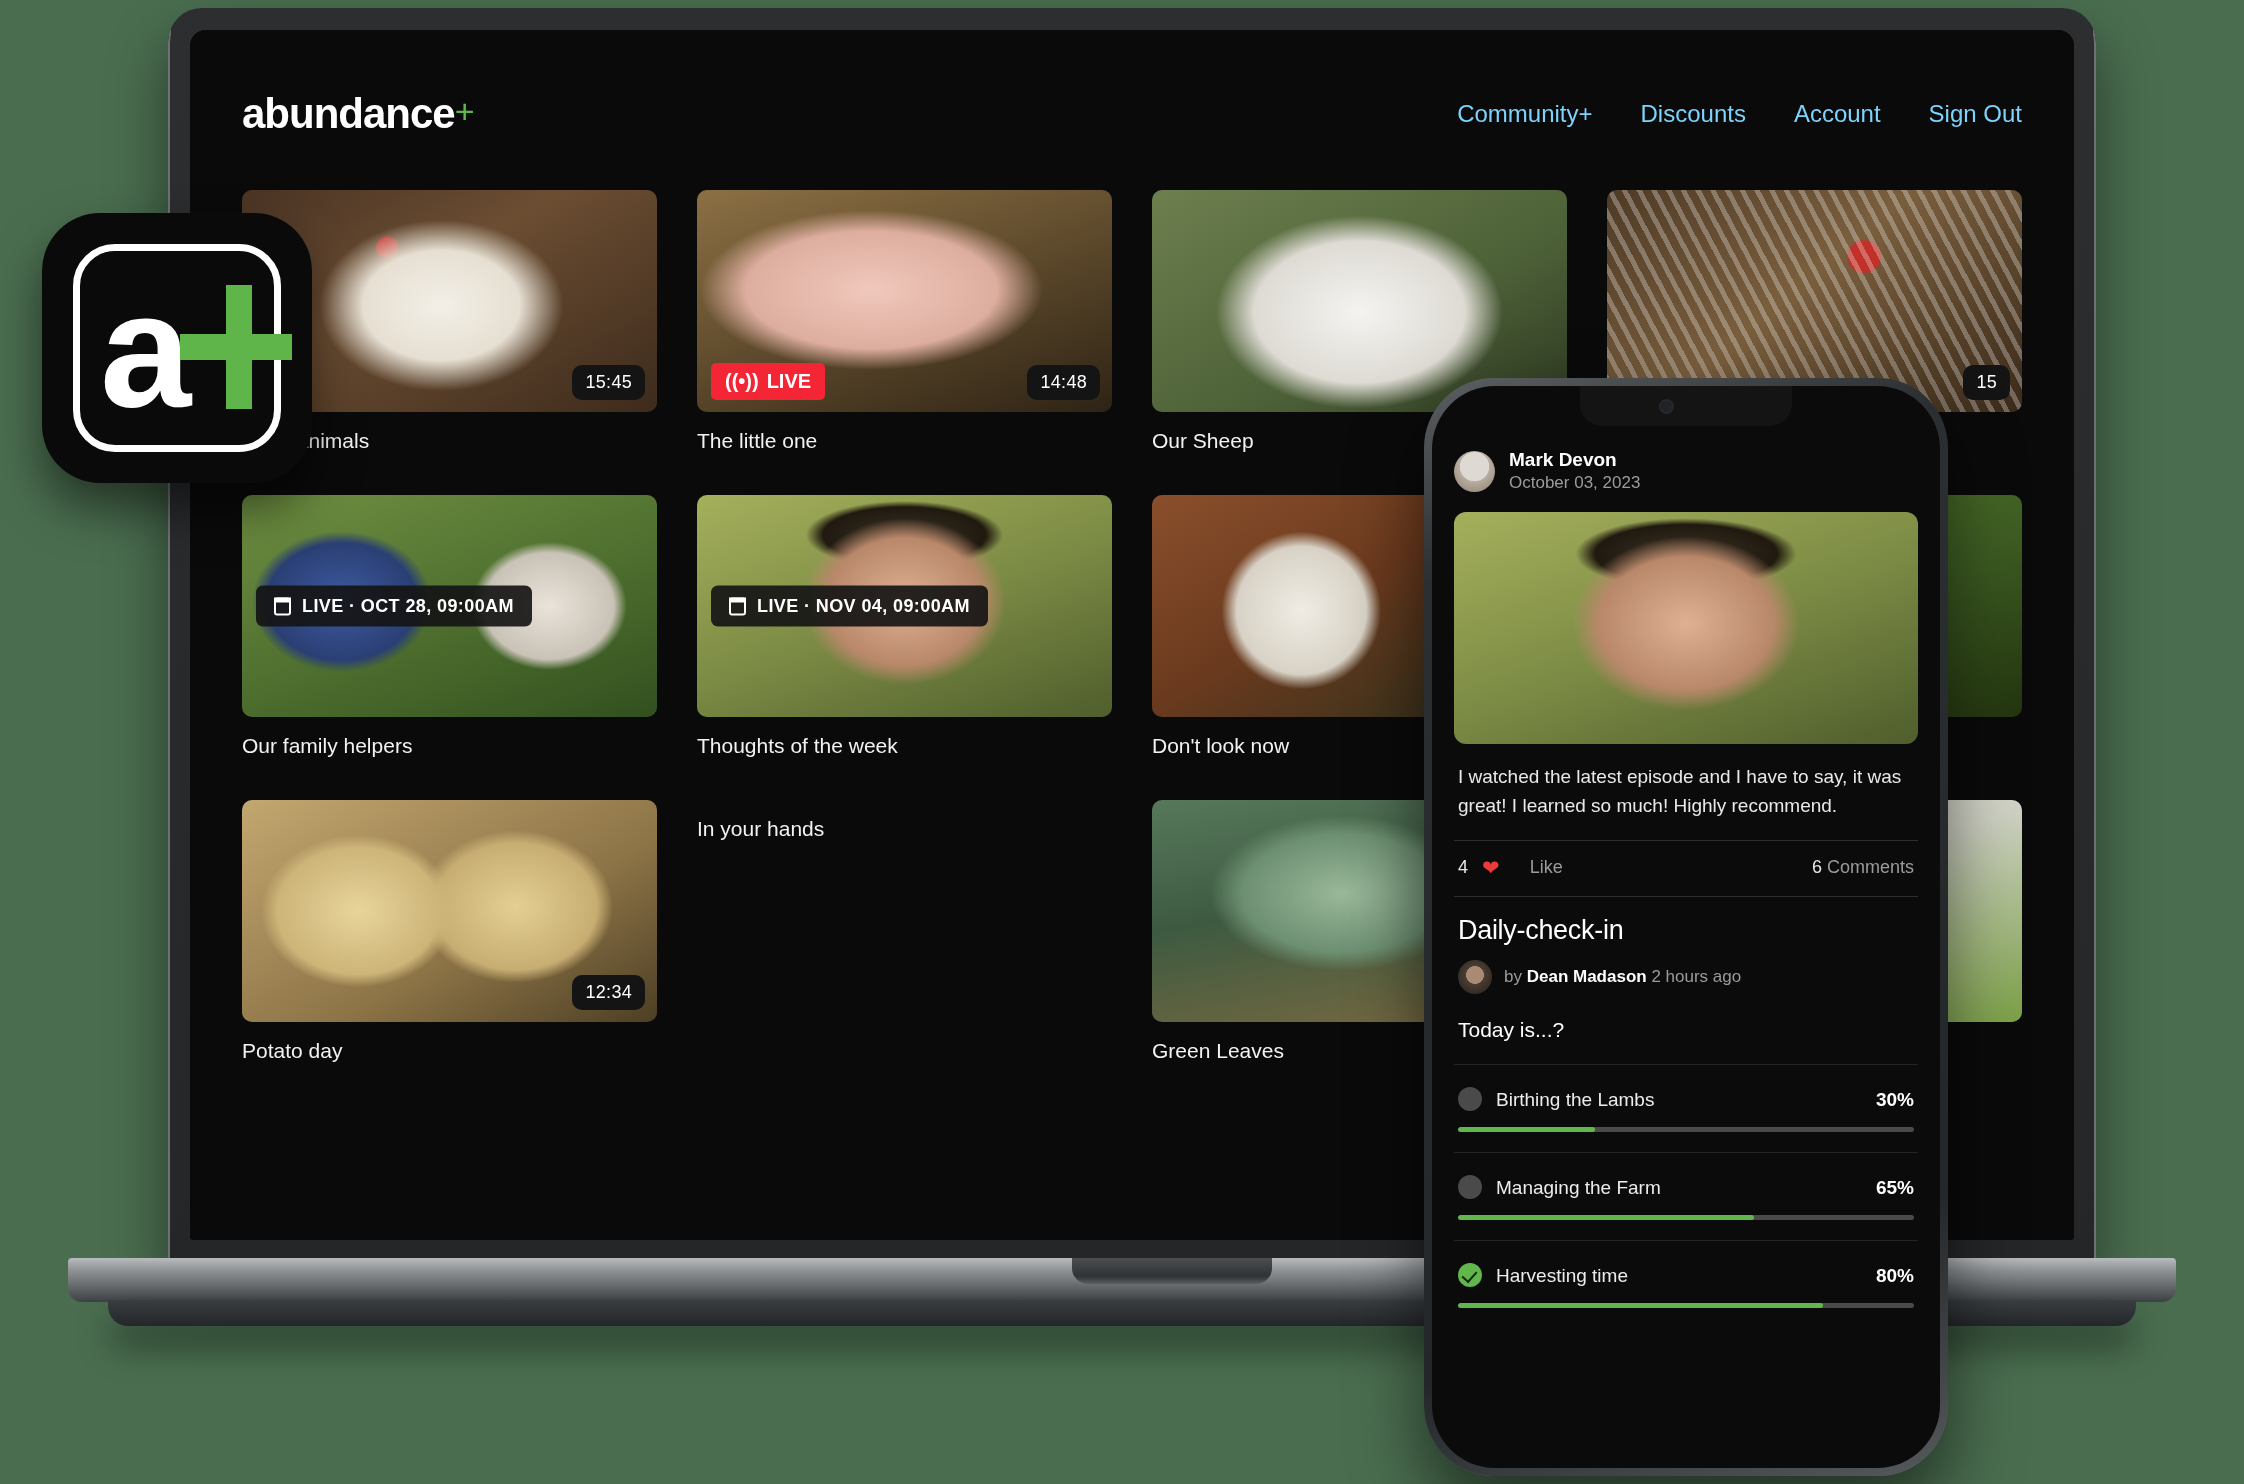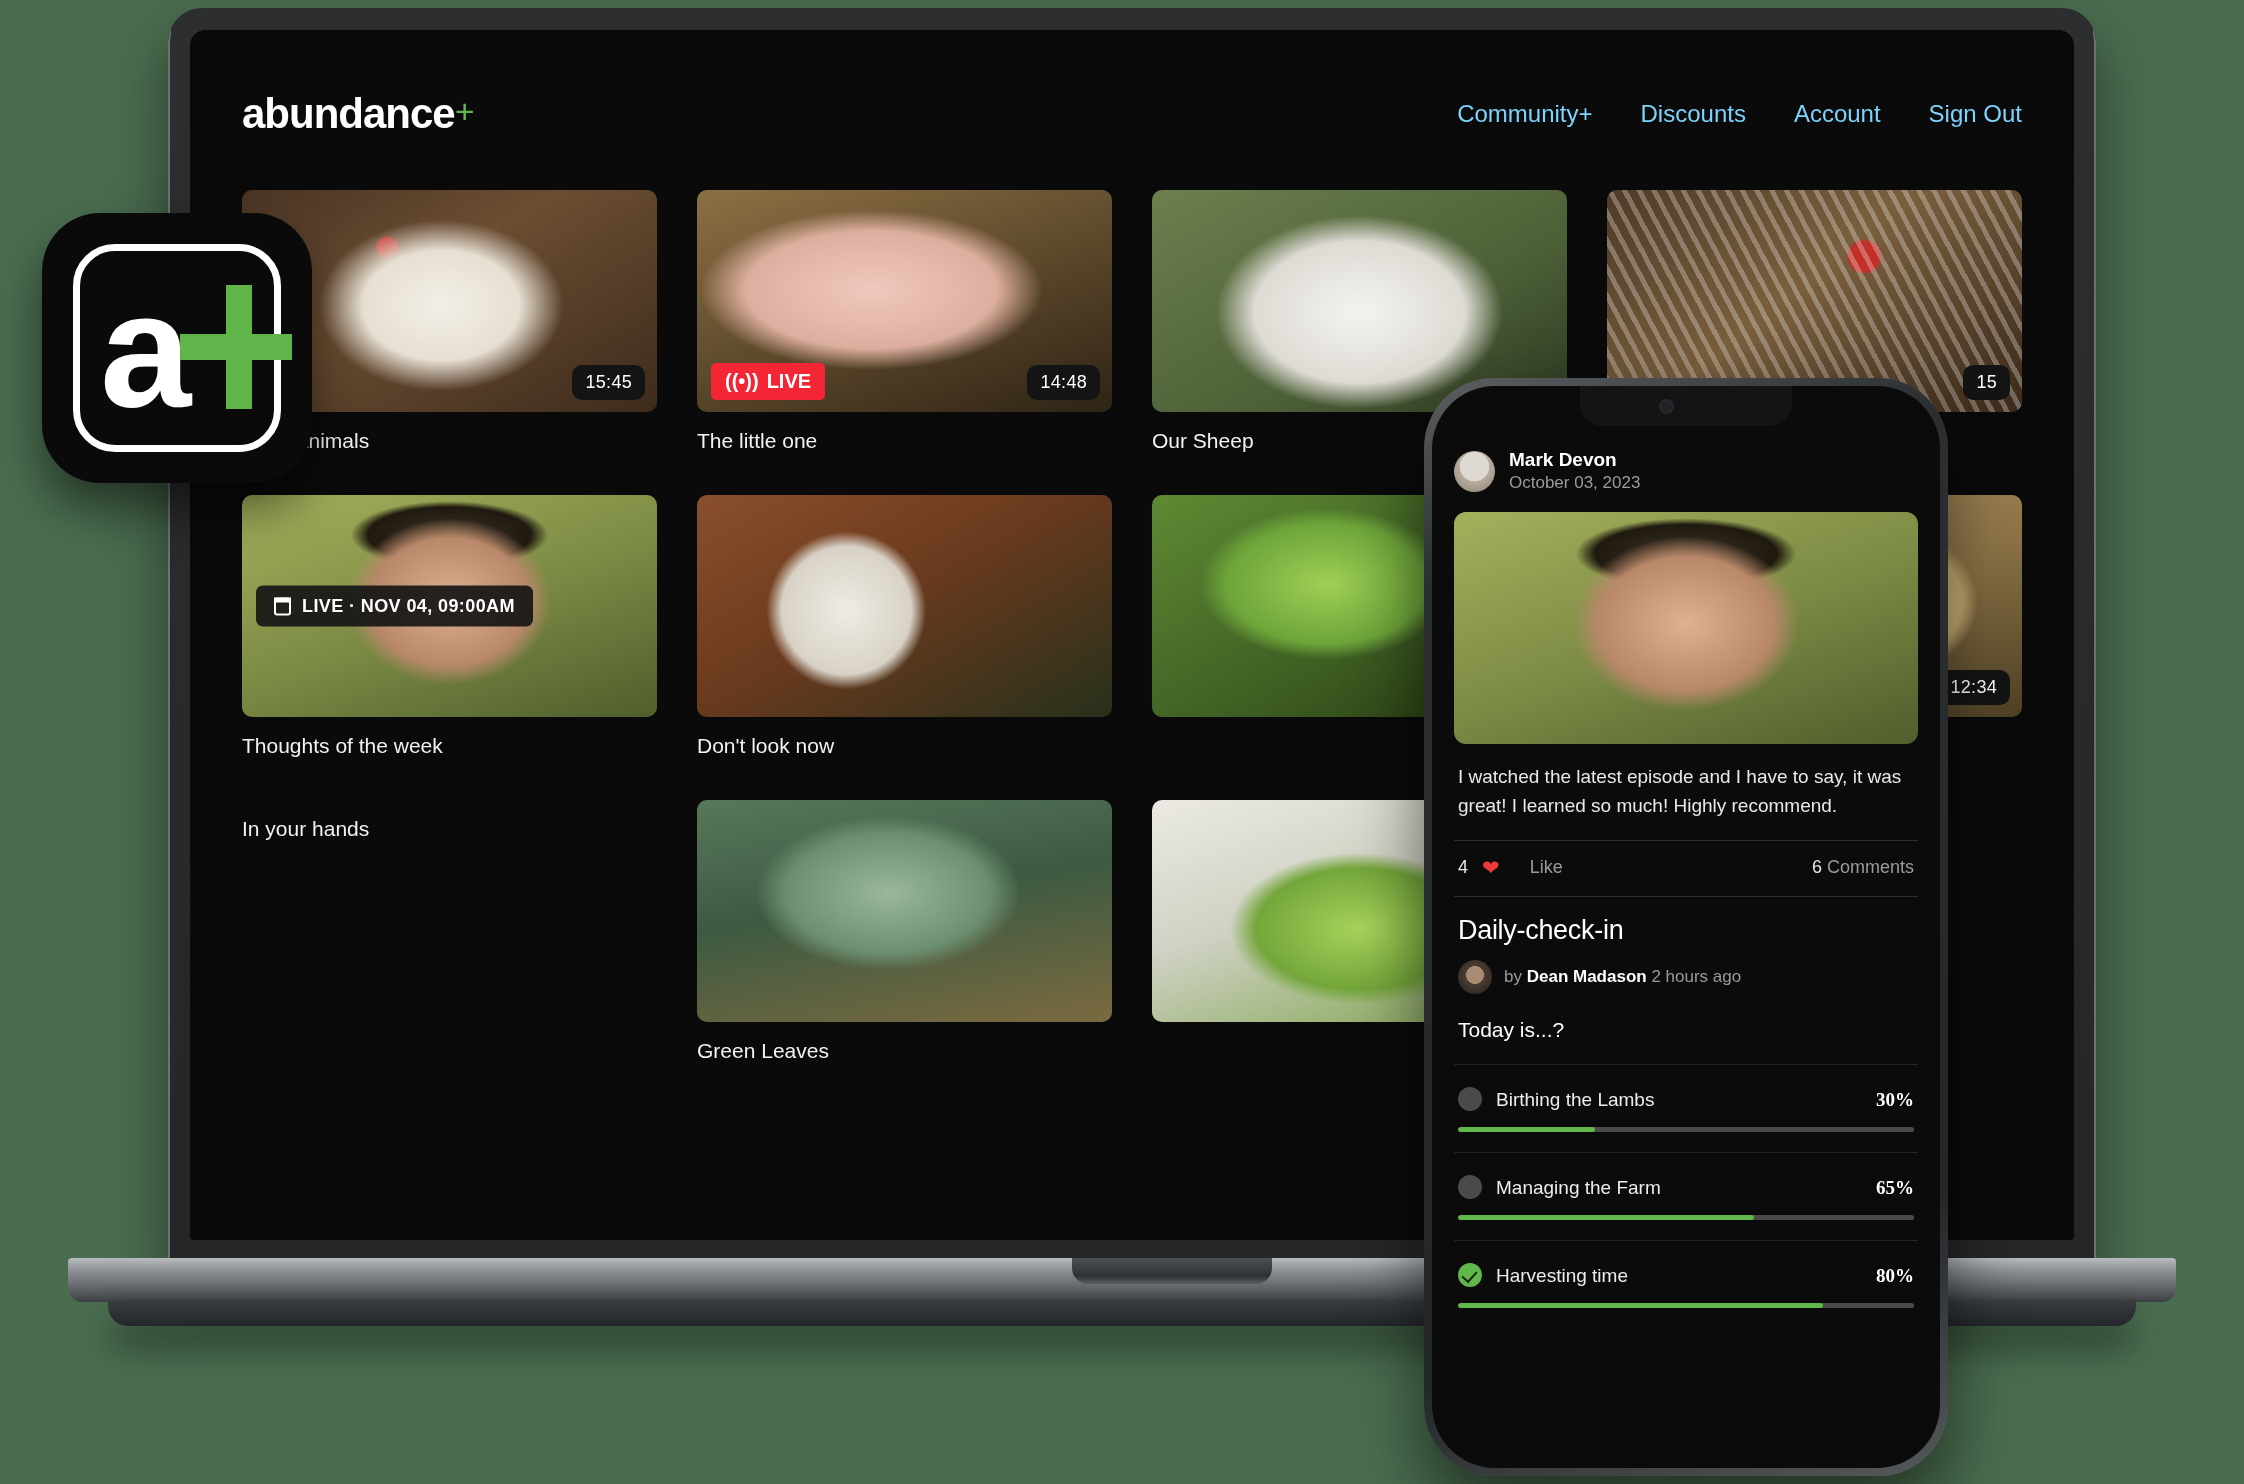--- a/index.html
+++ b/index.html
@@ -189,21 +189,21 @@
   .cb-txt b{ color:#fff; font-weight:700; }
   .poll-q{ color:#fff; font-size:21px; font-weight:500; padding:4px 4px 22px 4px; }
 
   .poll-row{ padding:22px 4px 20px 4px; border-top:1px solid #242424; }
   .poll-head{ display:flex; align-items:flex-end; gap:14px; margin-bottom:16px; }
   .radio{ width:24px; height:24px; border-radius:50%; background:#4a4a4a; flex:none; }
   .radio.checked{ background:#62b74c; position:relative; }
   .radio.checked:after{ content:""; position:absolute; left:7px; top:5px; width:7px; height:12px;
     border:solid #17290f; border-width:0 2.6px 2.6px 0; transform:rotate(42deg); }
   .poll-label{ color:#ececec; font-size:19px; flex:1; }
-  .poll-pct{ color:#fff; font-size:19px; font-weight:700;font-family:Liberation Serif, serif; }
+  .poll-pct{ color:#fff; font-size:19px; font-weight:700; }
   .bar{ height:5px; background:#4a4a4a; border-radius:3px; overflow:hidden; }
   .bar-fill{ height:100%; background:#62b74c; border-radius:3px; }
 </style>
 </head>
 <body>
 
 <div id="laptop">
   <div class="laptop-lid">
     <div class="laptop-screen">
 
@@ -249,20 +249,32 @@
             </div>
             <div class="card">
               <div class="thumb">
                 <div class="ph ph-chicken2"></div>
                 <div class="badge-time">15</div>
               </div>
               <div class="card-title"></div>
             </div>
             <div class="card">
               <div class="thumb">
+                <div class="ph ph-family"></div>
+                <div class="badge-sched">
+                  <span style="display:inline-block;width:17px;height:18px;border:2px solid #fff;border-radius:3px;position:relative;">
+                    <span style="position:absolute;left:-2px;top:-2px;width:17px;height:5px;background:#fff;"></span>
+                  </span>
+                  <span>LIVE · OCT 28, 09:00AM</span>
+                </div>
+              </div>
+              <div class="card-title">Our family helpers</div>
+            </div>
+            <div class="card">
+              <div class="thumb">
                 <div class="ph ph-farmer"></div>
                 <div class="badge-sched">
                   <span style="display:inline-block;width:17px;height:18px;border:2px solid #fff;border-radius:3px;position:relative;">
                     <span style="position:absolute;left:-2px;top:-2px;width:17px;height:5px;background:#fff;"></span>
                   </span>
                   <span>LIVE · NOV 04, 09:00AM</span>
                 </div>
               </div>
               <div class="card-title">Thoughts of the week</div>
             </div>

